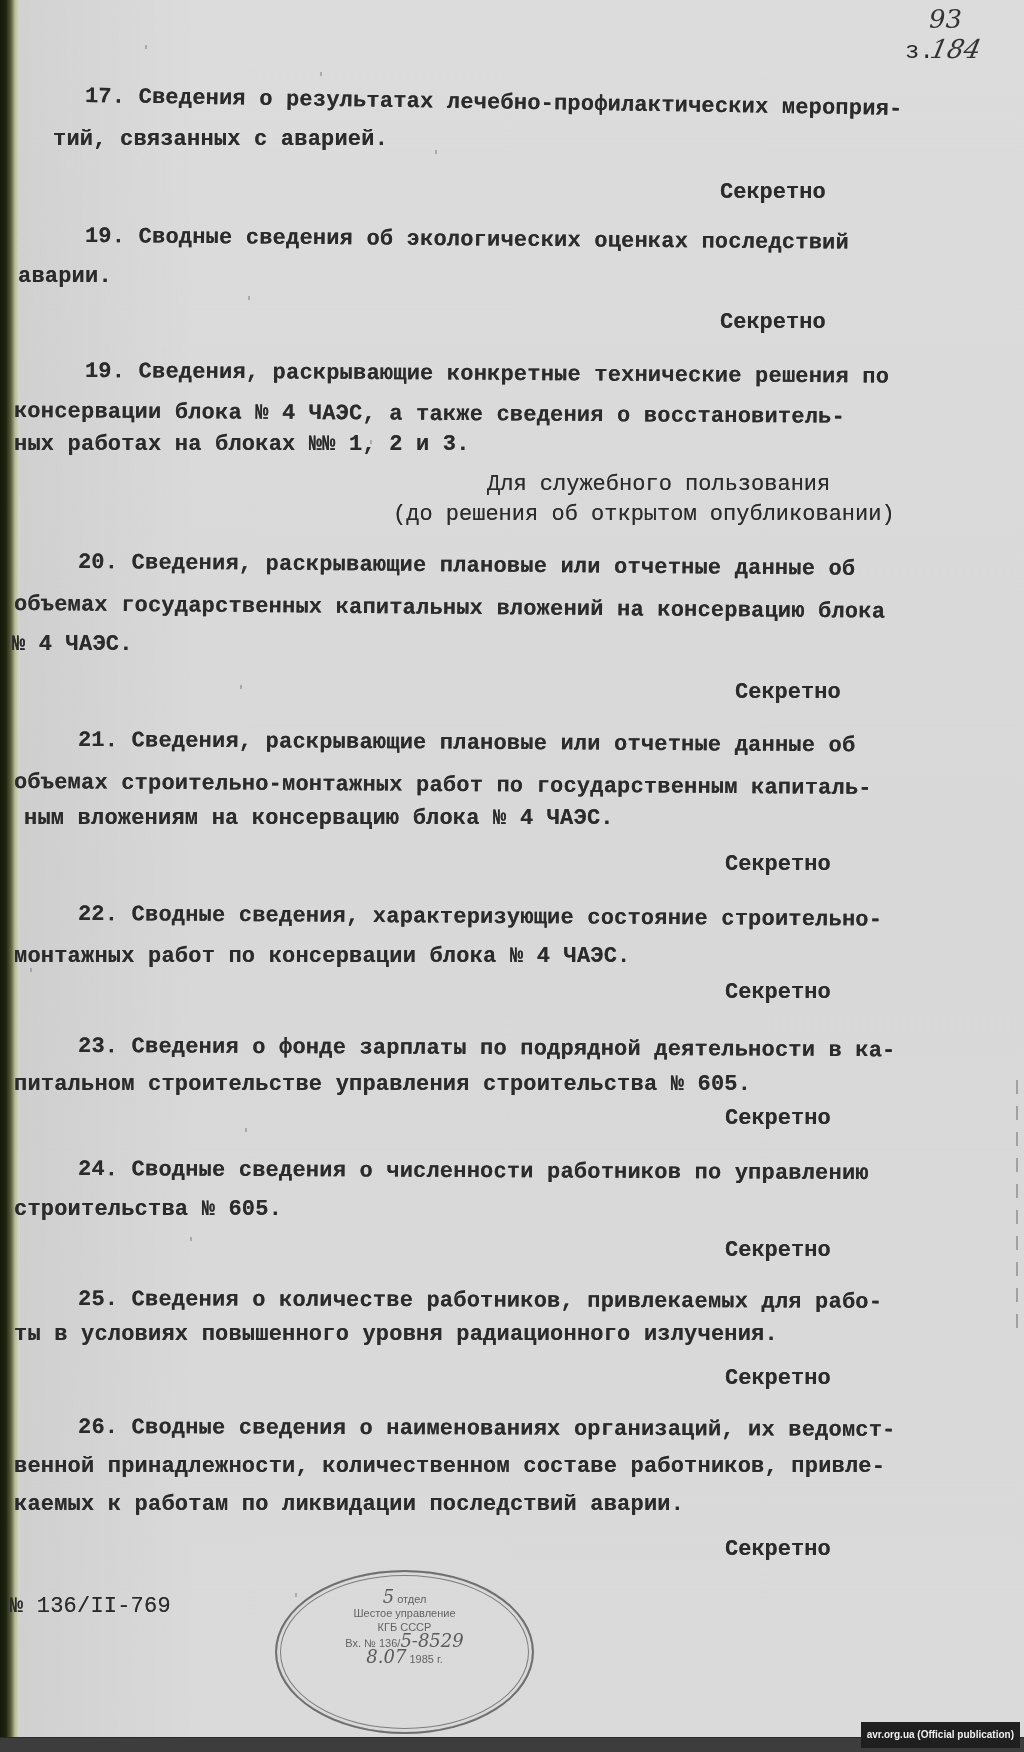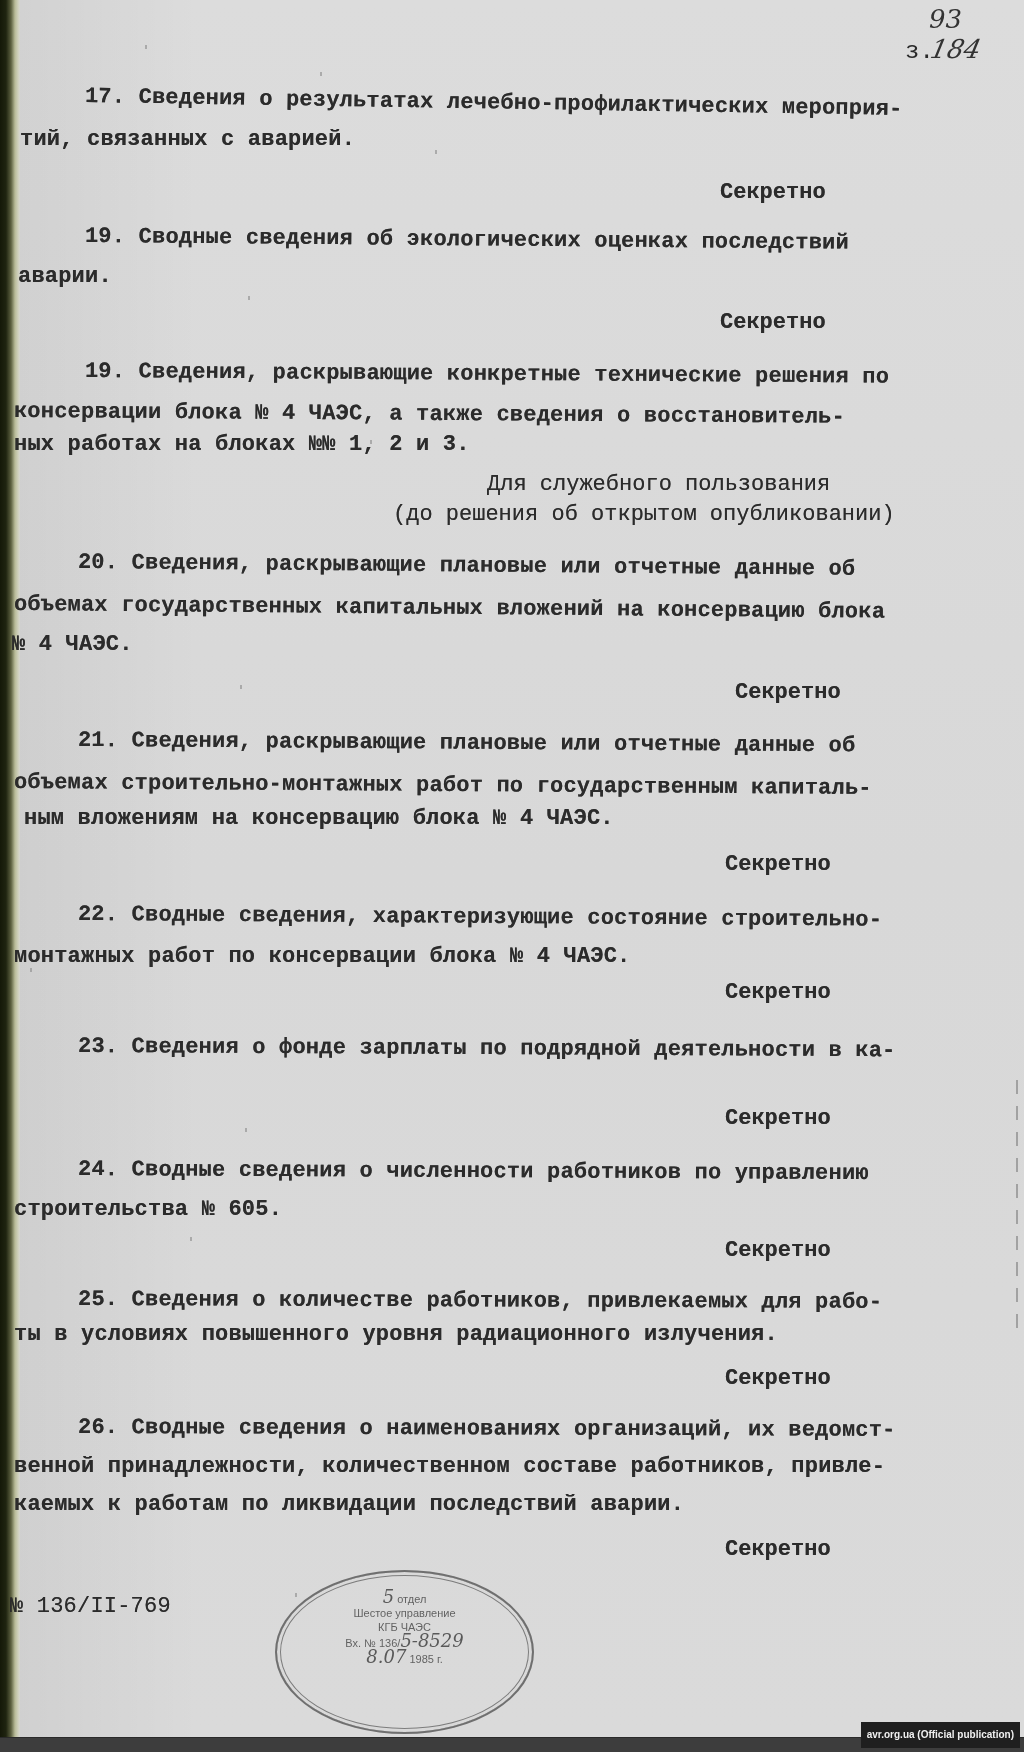--- a/index.html
+++ b/index.html
@@ -146,21 +146,21 @@
   <div class="page-num">
     <span class="prefix">з.</span>
     <span class="hw-top">93</span>
     <span class="hw-bottom">184</span>
   </div>
 
   <div class="typed" style="left:85px; top:82px; transform:rotate(0.9deg); transform-origin:left center;">
     <span>17.</span>
     <span>Сведения о результатах лечебно-профилактических мероприя-</span>
   </div>
-  <div class="typed" style="left:20px; top:125px;">тий, связанных с аварией.</div>
+  <div class="typed" style="left:20px; top:125px;padding-left:33px;">тий, связанных с аварией.</div>
   <div class="class-mark" style="left:720px; top:178px;">Секретно</div>
 
   <div class="typed" style="left:85px; top:222px; transform:rotate(0.5deg); transform-origin:left center;">
     <span>19.</span>
     <span>Сводные сведения об экологических оценках последствий</span>
   </div>
   <div class="typed" style="left:18px; top:262px;">аварии.</div>
   <div class="class-mark" style="left:720px; top:308px;">Секретно</div>
 
   <div class="typed" style="left:85px; top:357px; transform:rotate(0.4deg); transform-origin:left center;">
@@ -192,20 +192,21 @@
     <span>22.</span>
     <span>Сводные сведения, характеризующие состояние строительно-</span>
   </div>
   <div class="typed" style="left:14px; top:942px;">монтажных работ по консервации блока № 4 ЧАЭС.</div>
   <div class="class-mark" style="left:725px; top:978px;">Секретно</div>
 
   <div class="typed" style="left:78px; top:1032px; transform:rotate(0.3deg); transform-origin:left center;">
     <span>23.</span>
     <span>Сведения о фонде зарплаты по подрядной деятельности в ка-</span>
   </div>
+  <div class="typed" style="left:14px; top:1070px;">питальном строительстве управления строительства № 605.</div>
   <div class="class-mark" style="left:725px; top:1104px;">Секретно</div>
 
   <div class="typed" style="left:78px; top:1155px; transform:rotate(0.3deg); transform-origin:left center;">
     <span>24.</span>
     <span>Сводные сведения о численности работников по управлению</span>
   </div>
   <div class="typed" style="left:14px; top:1195px;">строительства № 605.</div>
   <div class="class-mark" style="left:725px; top:1236px;">Секретно</div>
 
   <div class="typed" style="left:78px; top:1285px; transform:rotate(0.2deg); transform-origin:left center;">
@@ -224,21 +225,21 @@
   <div class="class-mark" style="left:725px; top:1535px;">Секретно</div>
 
   <div class="typed light" style="left:10px; top:1592px; font-weight:normal;">№ 136/II-769</div>
 
   <div class="stamp">
     <div class="line" style="margin-top:18px;">
       <span class="hw">5</span>
       <span>отдел</span>
     </div>
     <div class="line">Шестое управление</div>
-    <div class="line">КГБ ЧАЭС</div>
+    <div class="line">КГБ СССР</div>
     <div class="line">
       <span>Вх. № 136/</span><span class="hw">5-8529</span>
     </div>
     <div class="line">
       <span class="hw">8.07</span>
       <span>1985 г.</span>
     </div>
   </div>
 
   <div class="speck" style="left:145px; top:45px;"></div>

